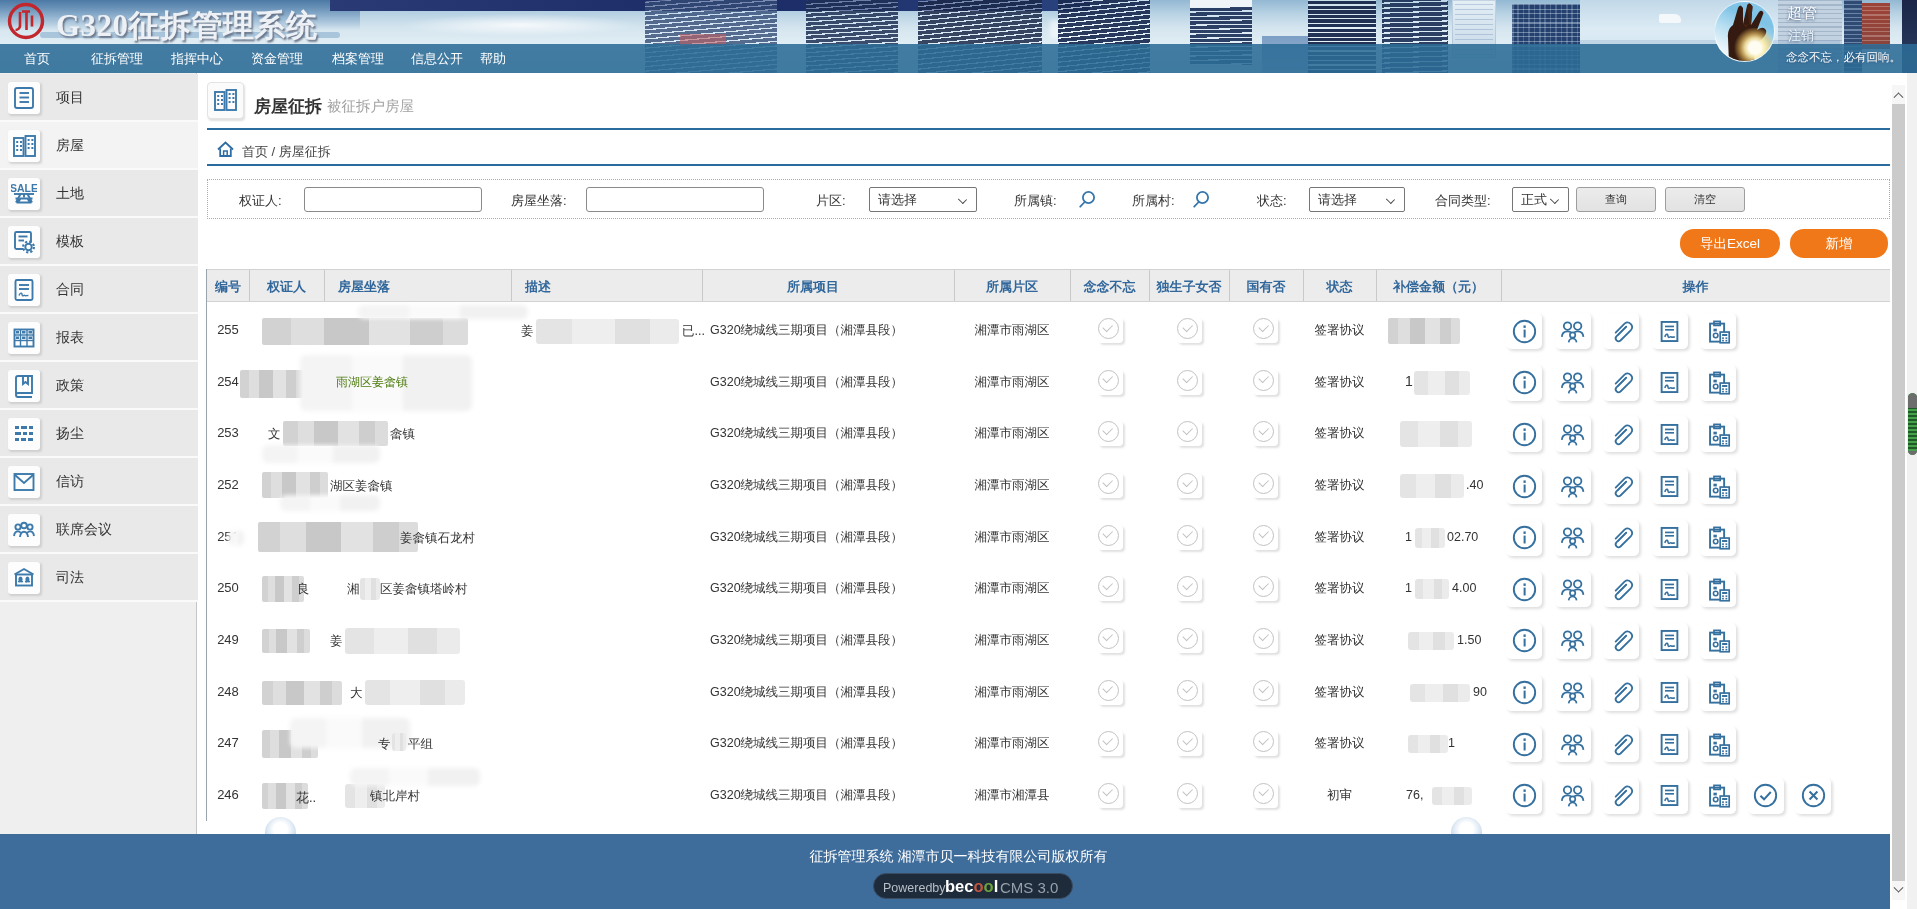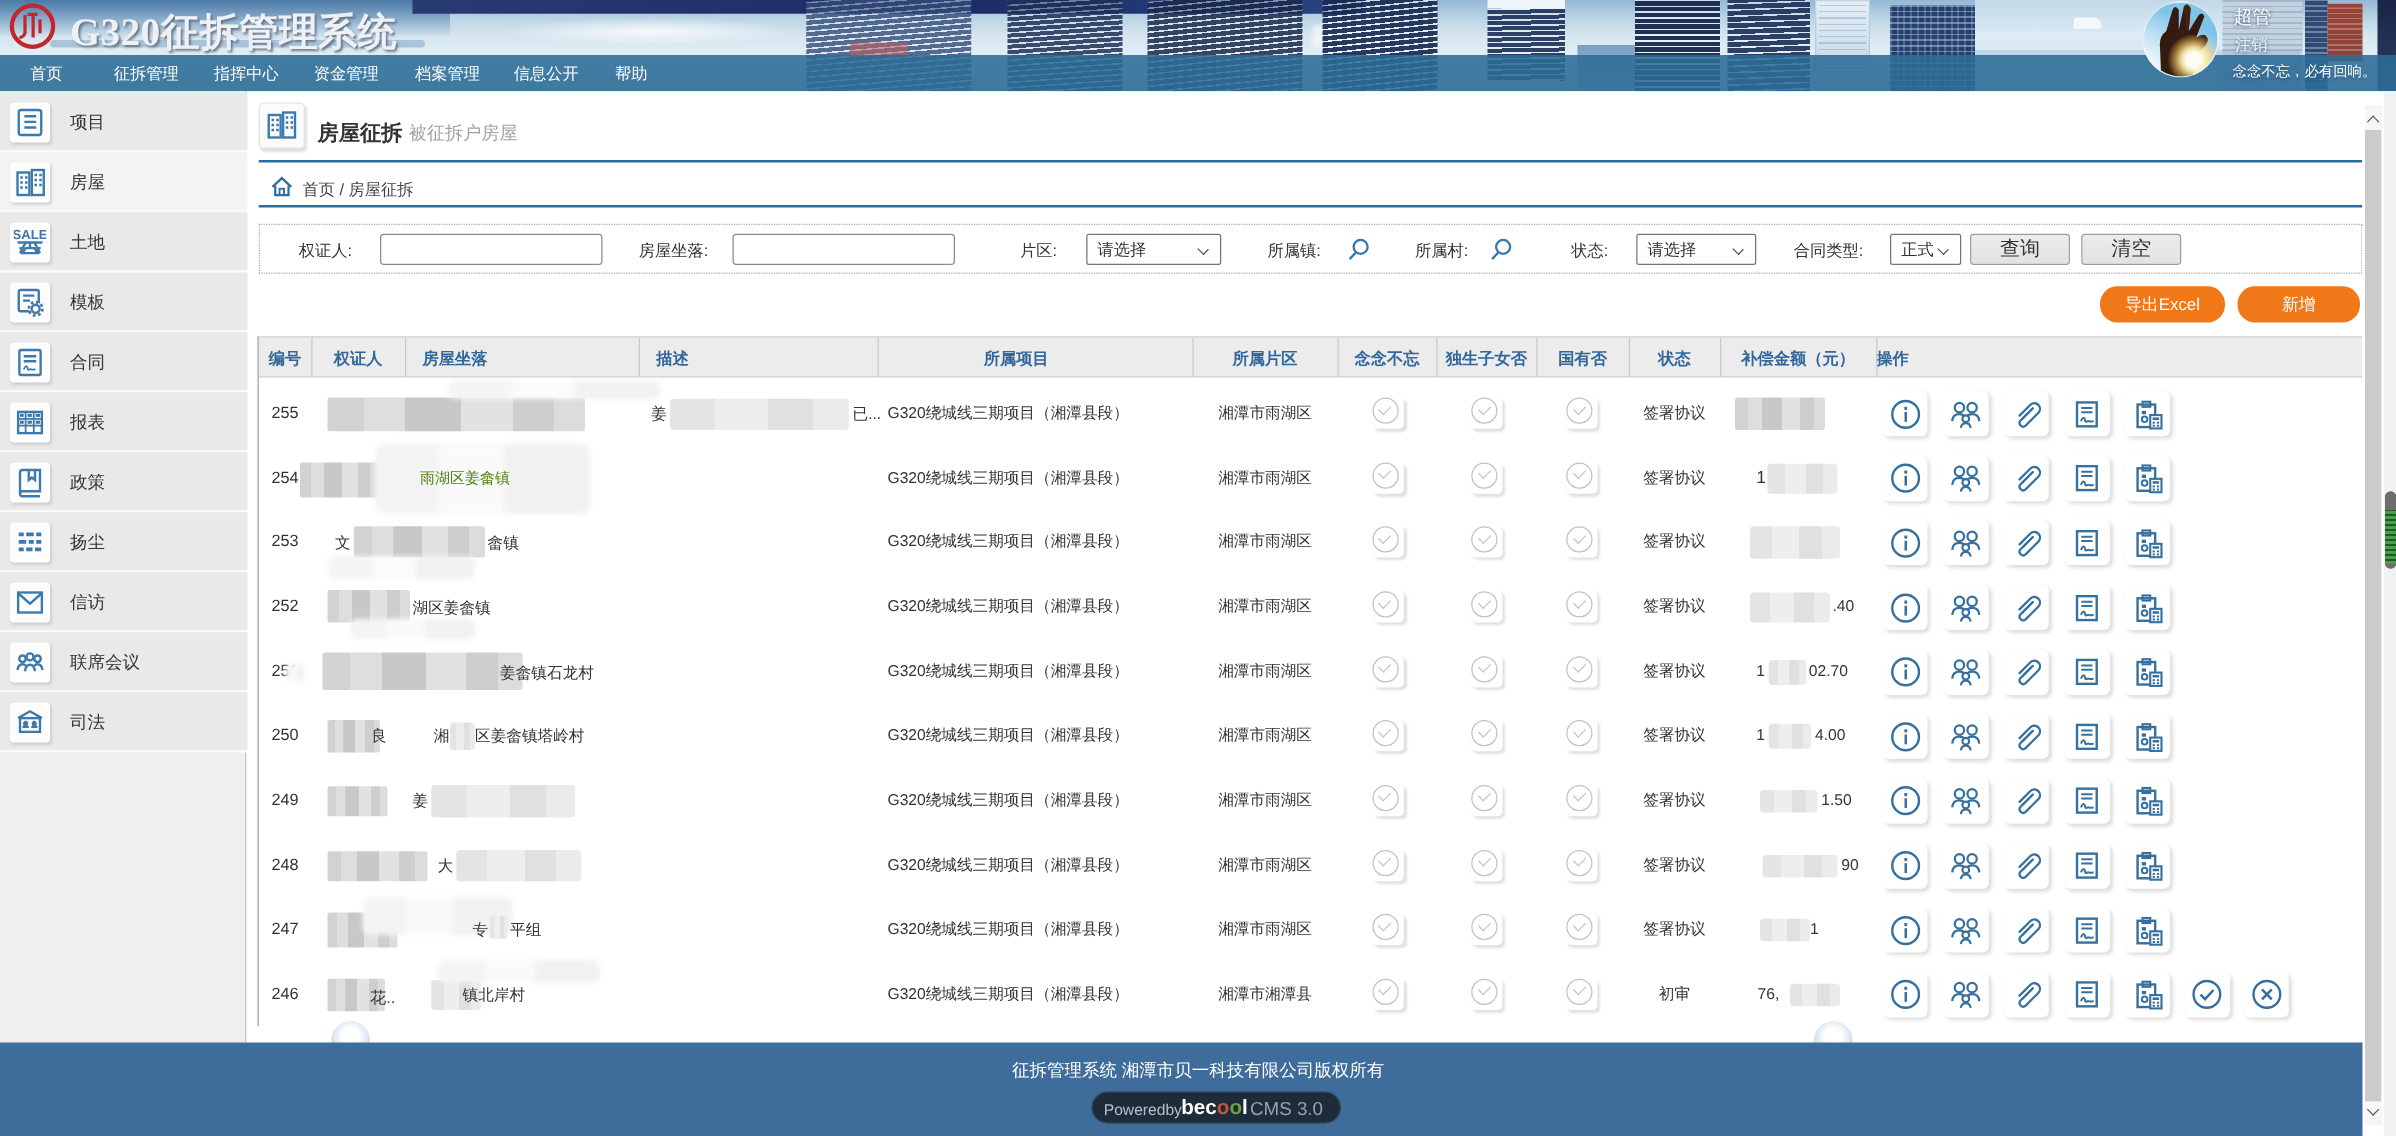--- a/index.html
+++ b/index.html
@@ -11,21 +11,21 @@
 .ck:before{content:"";position:absolute;left:0;top:0;width:19px;height:19px;border:1.6px solid #c2c2c2;border-radius:50%}
 .ck:after{content:"";position:absolute;left:5.5px;top:5.5px;width:8px;height:4.5px;border-left:1.6px solid #c2c2c2;border-bottom:1.6px solid #c2c2c2;transform:rotate(-45deg)}
 .cell{position:absolute;font-size:12.5px;color:#333;white-space:nowrap}
 .ico{position:absolute;width:36px;height:36px;background:#fff;border-radius:5px;box-shadow:2px 2px 3px rgba(175,175,175,.4);display:flex;align-items:center;justify-content:center}
 .hcell{position:absolute;font-size:13px;font-weight:bold;color:#31679b;white-space:nowrap}
 .vline{position:absolute;width:1px;background:#c9c9c9}
 .lbl{position:absolute;font-size:13px;color:#333;white-space:nowrap}
 .inp{position:absolute;background:#fff;border:1px solid #8a8a8a;border-radius:3px}
 .sel{position:absolute;background:#fff;border:1px solid #767676;border-radius:2px;font-size:13px;color:#333;line-height:23px;padding-left:8px}
 .sel:after{content:"";position:absolute;right:10px;top:8px;width:6px;height:6px;border-right:1.3px solid #444;border-bottom:1.3px solid #444;transform:rotate(45deg) scaleY(0.85)}
-.gbtn{position:absolute;background:linear-gradient(#ececec,#e2e2e2);border:1px solid #9d9d9d;border-radius:3px;font-size:16px;color:#333;text-align:center;line-height:23px}
+.gbtn{position:absolute;background:linear-gradient(#ececec,#e2e2e2);border:1px solid #9d9d9d;border-radius:3px;font-size:11px;color:#333;text-align:center;line-height:23px}
 .obtn{position:absolute;background:#f07818;border-radius:14px;color:#fff;font-size:13.5px;text-align:center;line-height:29px}
 .navitem{position:absolute;top:0;height:29px;line-height:29px;font-size:13px;color:#fff;white-space:nowrap}
 .sitem{position:absolute;left:0;width:227px;height:48px;background:#e9e9e9;border-bottom:2px solid #fafafa}
 .sitem .t{position:absolute;left:56px;top:15px;font-size:14px;color:#333}
 .chip{position:absolute;left:8px;top:8px;width:32px;height:32px;background:#fdfdfd;border-radius:3px;box-shadow:1.5px 1.5px 2px rgba(185,185,185,.55)}
 .sitem svg{position:absolute;left:11px;top:11px}
 </style></head>
 <body>
 
 <svg width="0" height="0" style="position:absolute">
@@ -119,21 +119,21 @@
 <div class="abs" style="z-index:5;left:1788px;top:27px;font-size:13px;color:#eef6fc;text-shadow:0 1px 3px rgba(40,70,110,.95)">注销</div>
 <div class="abs" style="z-index:5;left:1786px;top:50px;font-size:11.5px;color:#fff;text-shadow:0 1px 2px rgba(40,70,110,.7)">念念不忘，必有回响。</div>
 <div class="abs" style="left:0;top:44px;width:1917px;height:29px;background:rgba(44,108,150,.88)">
 
 <div class="navitem" style="left:24px">首页</div>
 <div class="navitem" style="left:91px">征拆管理</div>
 <div class="navitem" style="left:171px">指挥中心</div>
 <div class="navitem" style="left:251px">资金管理</div>
 <div class="navitem" style="left:332px">档案管理</div>
 <div class="navitem" style="left:411px">信息公开</div>
-<div class="navitem" style="left:492px">帮助</div>
+<div class="navitem" style="left:480px">帮助</div>
 </div>
 
 <div class="abs" style="left:0;top:73px;width:197px;height:761px;background:#efefef;border-right:1px solid #c6c6c6">
 <div class="sitem" style="top:1px;">
       <div class="chip"></div>
       <svg width="26" height="26" viewBox="0 0 26 26">
         <rect x="4" y="3" width="18" height="20" rx="2" stroke="#3d7aab" stroke-width="1.9" fill="none"></rect>
         <line x1="8.5" y1="8" x2="18" y2="8" stroke="#3d7aab" stroke-width="1.9" fill="none"></line>
         <line x1="8.5" y1="12.5" x2="18" y2="12.5" stroke="#3d7aab" stroke-width="1.9" fill="none"></line>
         <line x1="8.5" y1="17" x2="18" y2="17" stroke="#3d7aab" stroke-width="1.9" fill="none"></line>
@@ -328,21 +328,21 @@
 <div class="hcell" style="left:51px;top:205px;width:75px;text-align:center">权证人</div>
 <div class="hcell" style="left:140px;top:205px">房屋坐落</div>
 <div class="hcell" style="left:327px;top:205px">描述</div>
 <div class="hcell" style="left:504px;top:205px;width:222px;text-align:center">所属项目</div>
 <div class="hcell" style="left:756px;top:205px;width:116px;text-align:center">所属片区</div>
 <div class="hcell" style="left:872px;top:205px;width:79px;text-align:center">念念不忘</div>
 <div class="hcell" style="left:951px;top:205px;width:80px;text-align:center">独生子女否</div>
 <div class="hcell" style="left:1031px;top:205px;width:74px;text-align:center">国有否</div>
 <div class="hcell" style="left:1105px;top:205px;width:73px;text-align:center">状态</div>
 <div class="hcell" style="left:1178px;top:205px;width:125px;text-align:center">补偿金额（元）</div>
-<div class="hcell" style="left:1303px;top:205px;width:389px;text-align:left">操作</div>
+<div class="hcell" style="left:1303px;top:205px;width:389px;text-align:center">操作</div>
 <div class="vline" style="left:51px;top:197px;height:31px"></div>
 <div class="vline" style="left:126px;top:197px;height:31px"></div>
 <div class="vline" style="left:313px;top:197px;height:31px"></div>
 <div class="vline" style="left:504px;top:197px;height:31px"></div>
 <div class="vline" style="left:756px;top:197px;height:31px"></div>
 <div class="vline" style="left:872px;top:197px;height:31px"></div>
 <div class="vline" style="left:951px;top:197px;height:31px"></div>
 <div class="vline" style="left:1031px;top:197px;height:31px"></div>
 <div class="vline" style="left:1105px;top:197px;height:31px"></div>
 <div class="vline" style="left:1178px;top:197px;height:31px"></div>

